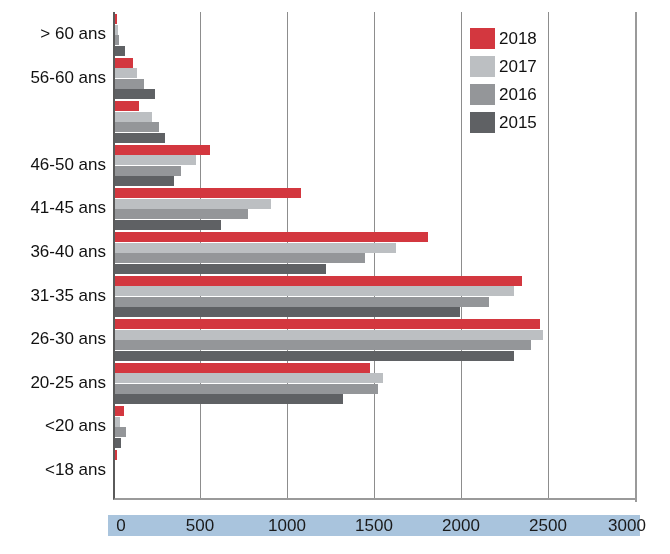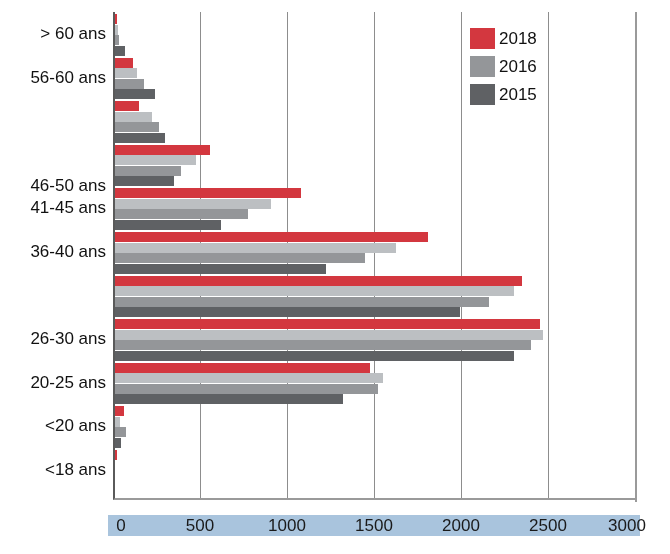--- a/index.html
+++ b/index.html
@@ -157,33 +157,38 @@
         <div class="bar y2018" style="top: 0px; width: 2px; background: rgb(211, 55, 63);"></div>
         <div class="bar y2017" style="top: 10.5px; width: 0px; background: rgb(188, 191, 194);"></div>
         <div class="bar y2016" style="top: 21px; width: 0px; background: rgb(148, 150, 153);"></div>
         <div class="bar y2015" style="top: 31.5px; width: 0px; background: rgb(95, 97, 100);"></div>
       </div>
     </div>
 
   <div class="cat-labels" id="cat-labels">
       <div class="cat-label-inner" style="top: 24px;">&gt; 60 ans</div>
       <div class="cat-label-inner" style="top: 67.6px;">56-60 ans</div>
-      <div class="cat-label-inner" style="top: 154.8px; margin-top: 21px;">46-50 ans</div>
+      <div class="cat-label-inner" style="top: 154.8px;">46-50 ans</div>
       <div class="cat-label-inner" style="top: 198.4px; text-align: right;">41-45 ans</div>
       <div class="cat-label-inner" style="top: 242px;">36-40 ans</div>
+      <div class="cat-label-inner" style="top: 285.6px;">31-35 ans</div>
       <div class="cat-label-inner" style="top: 329.2px; text-align: right;">26-30 ans</div>
       <div class="cat-label-inner" style="top: 372.8px;">20-25 ans</div>
       <div class="cat-label-inner" style="top: 416.4px;">&lt;20 ans</div>
       <div class="cat-label-inner" style="top: 460px;">&lt;18 ans</div>
     </div>
 
   <div class="legend">
     <div class="legend-row">
       <span class="legend-swatch" style="background:#d3373f"></span>
       <span class="legend-label">2018</span>
+    </div>
+    <div class="legend-row">
+      <span class="legend-swatch" style="background:#bcbfc2"></span>
+      <span class="legend-label">2017</span>
     </div>
     <div class="legend-row">
       <span class="legend-swatch" style="background:#949699"></span>
       <span class="legend-label">2016</span>
     </div>
     <div class="legend-row">
       <span class="legend-swatch" style="background:#5f6164"></span>
       <span class="legend-label">2015</span>
     </div>
   </div>

